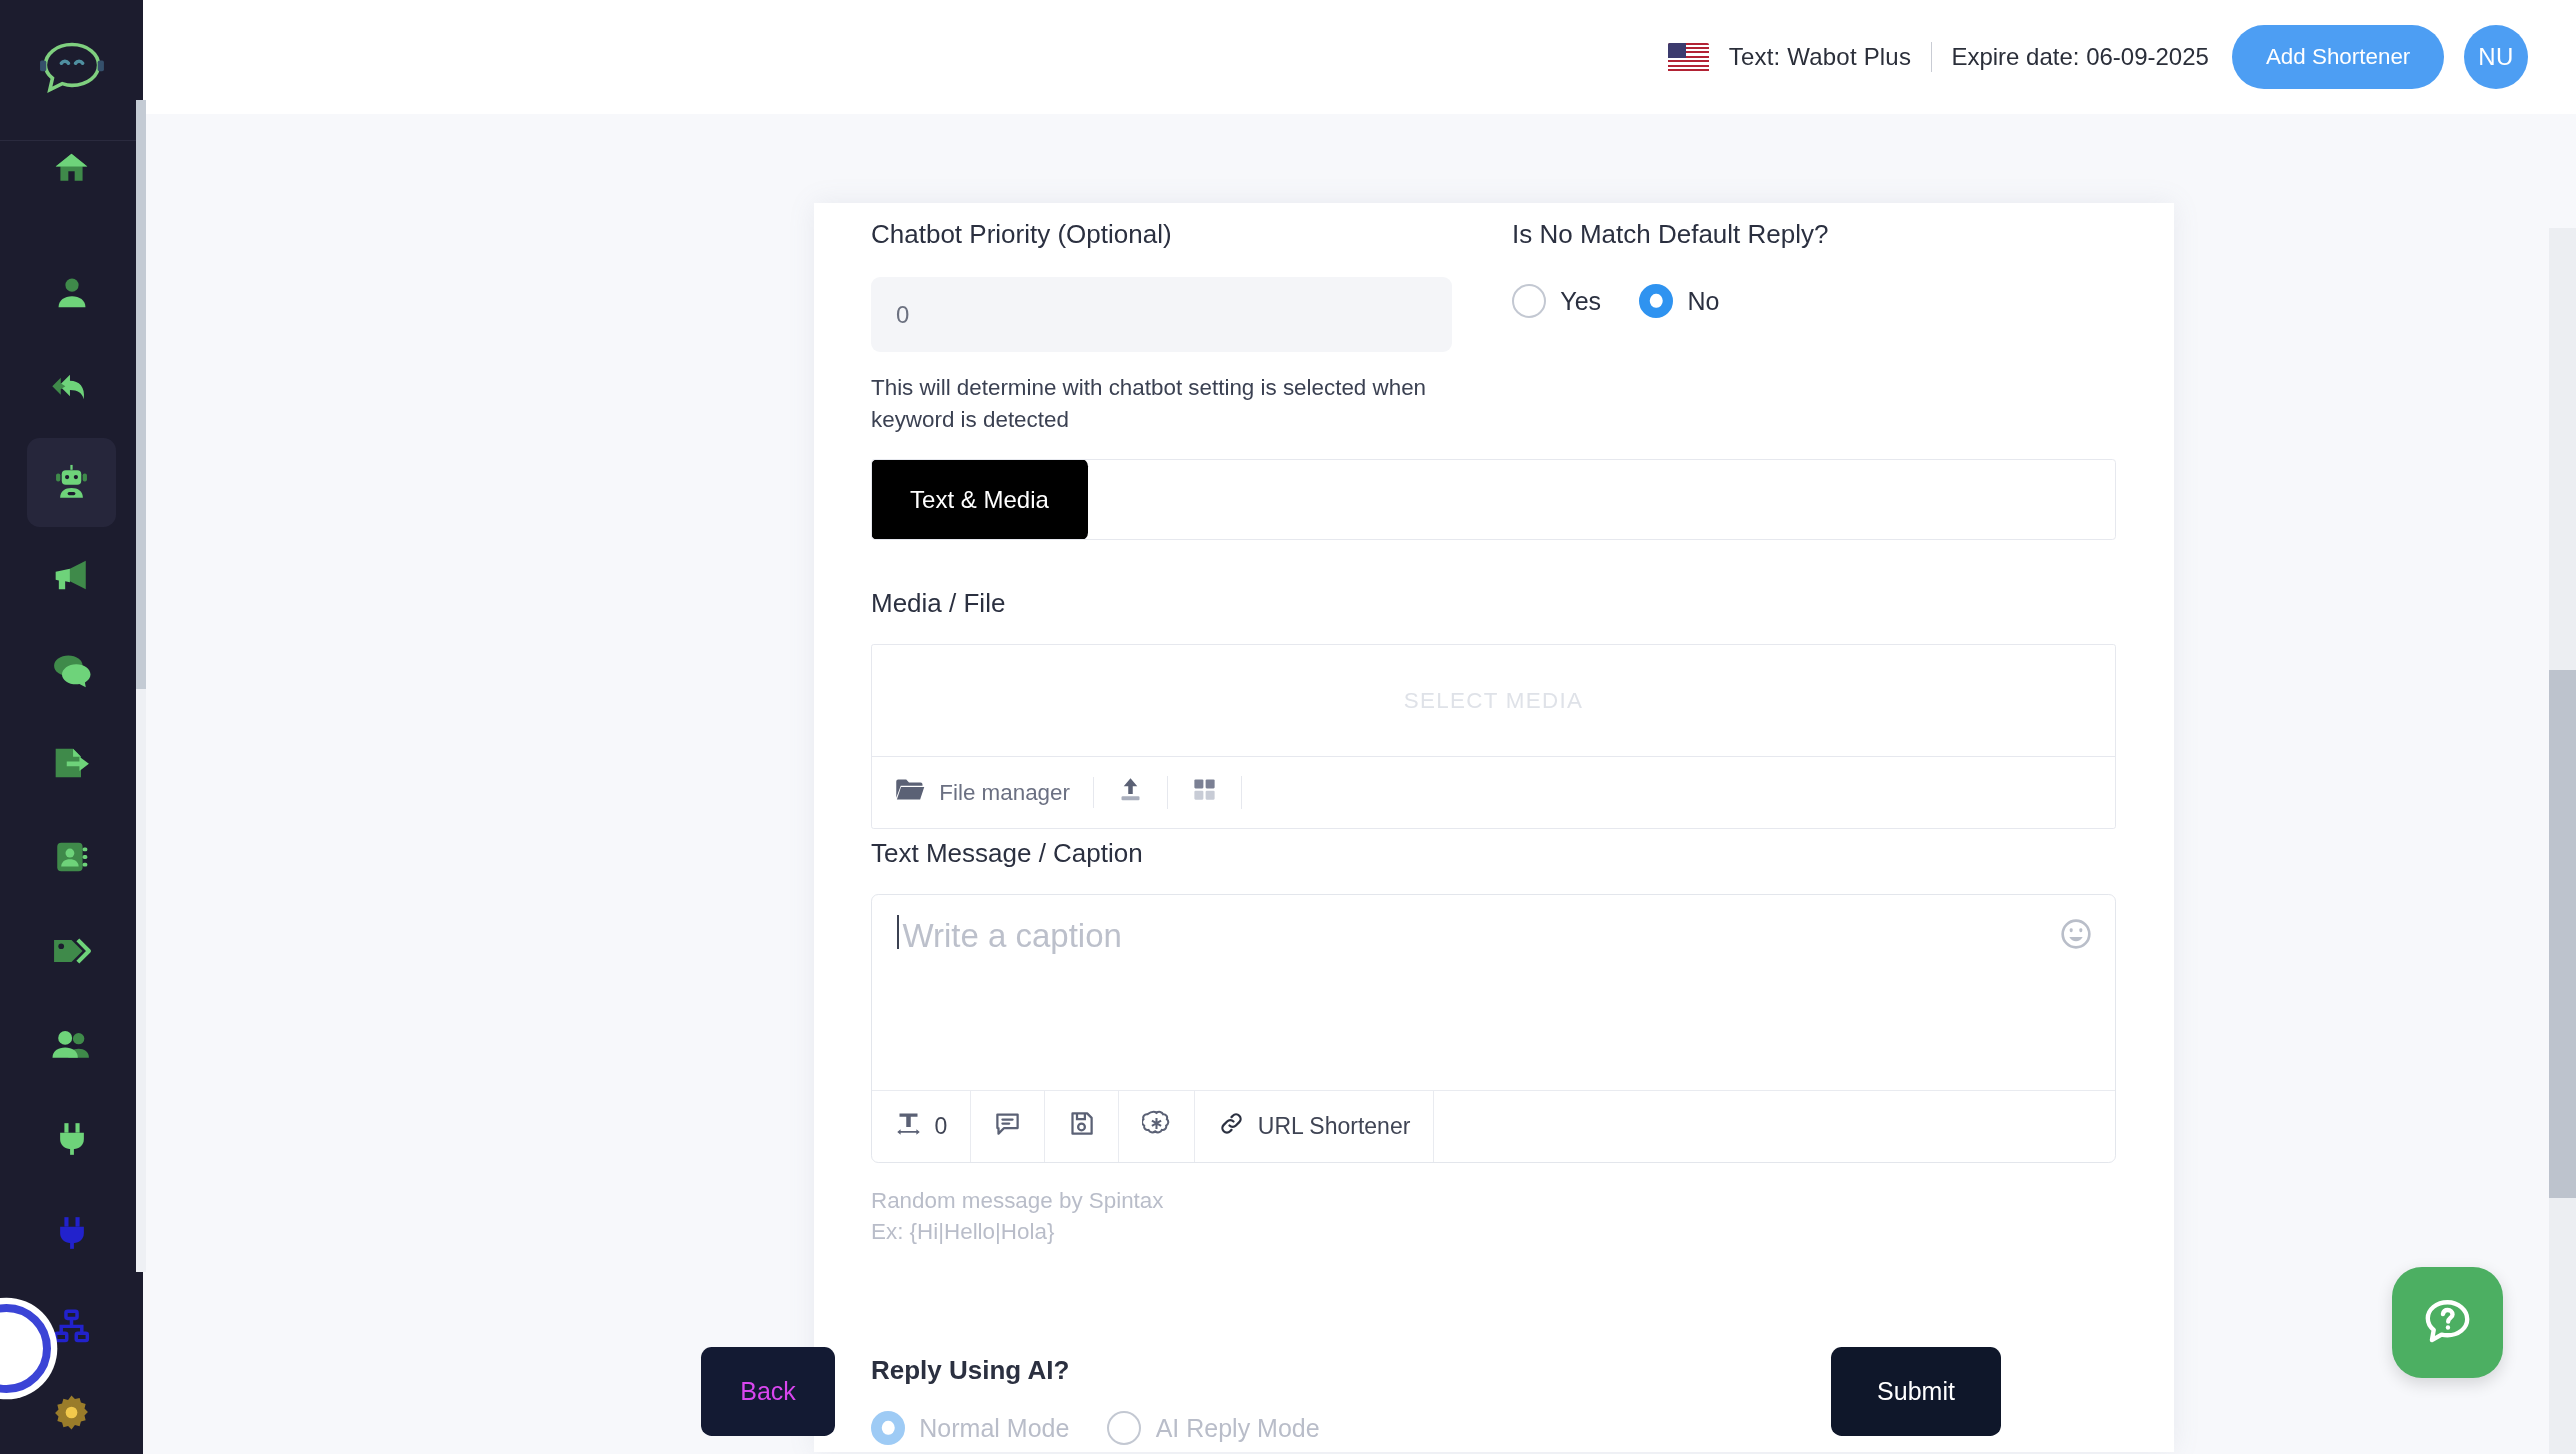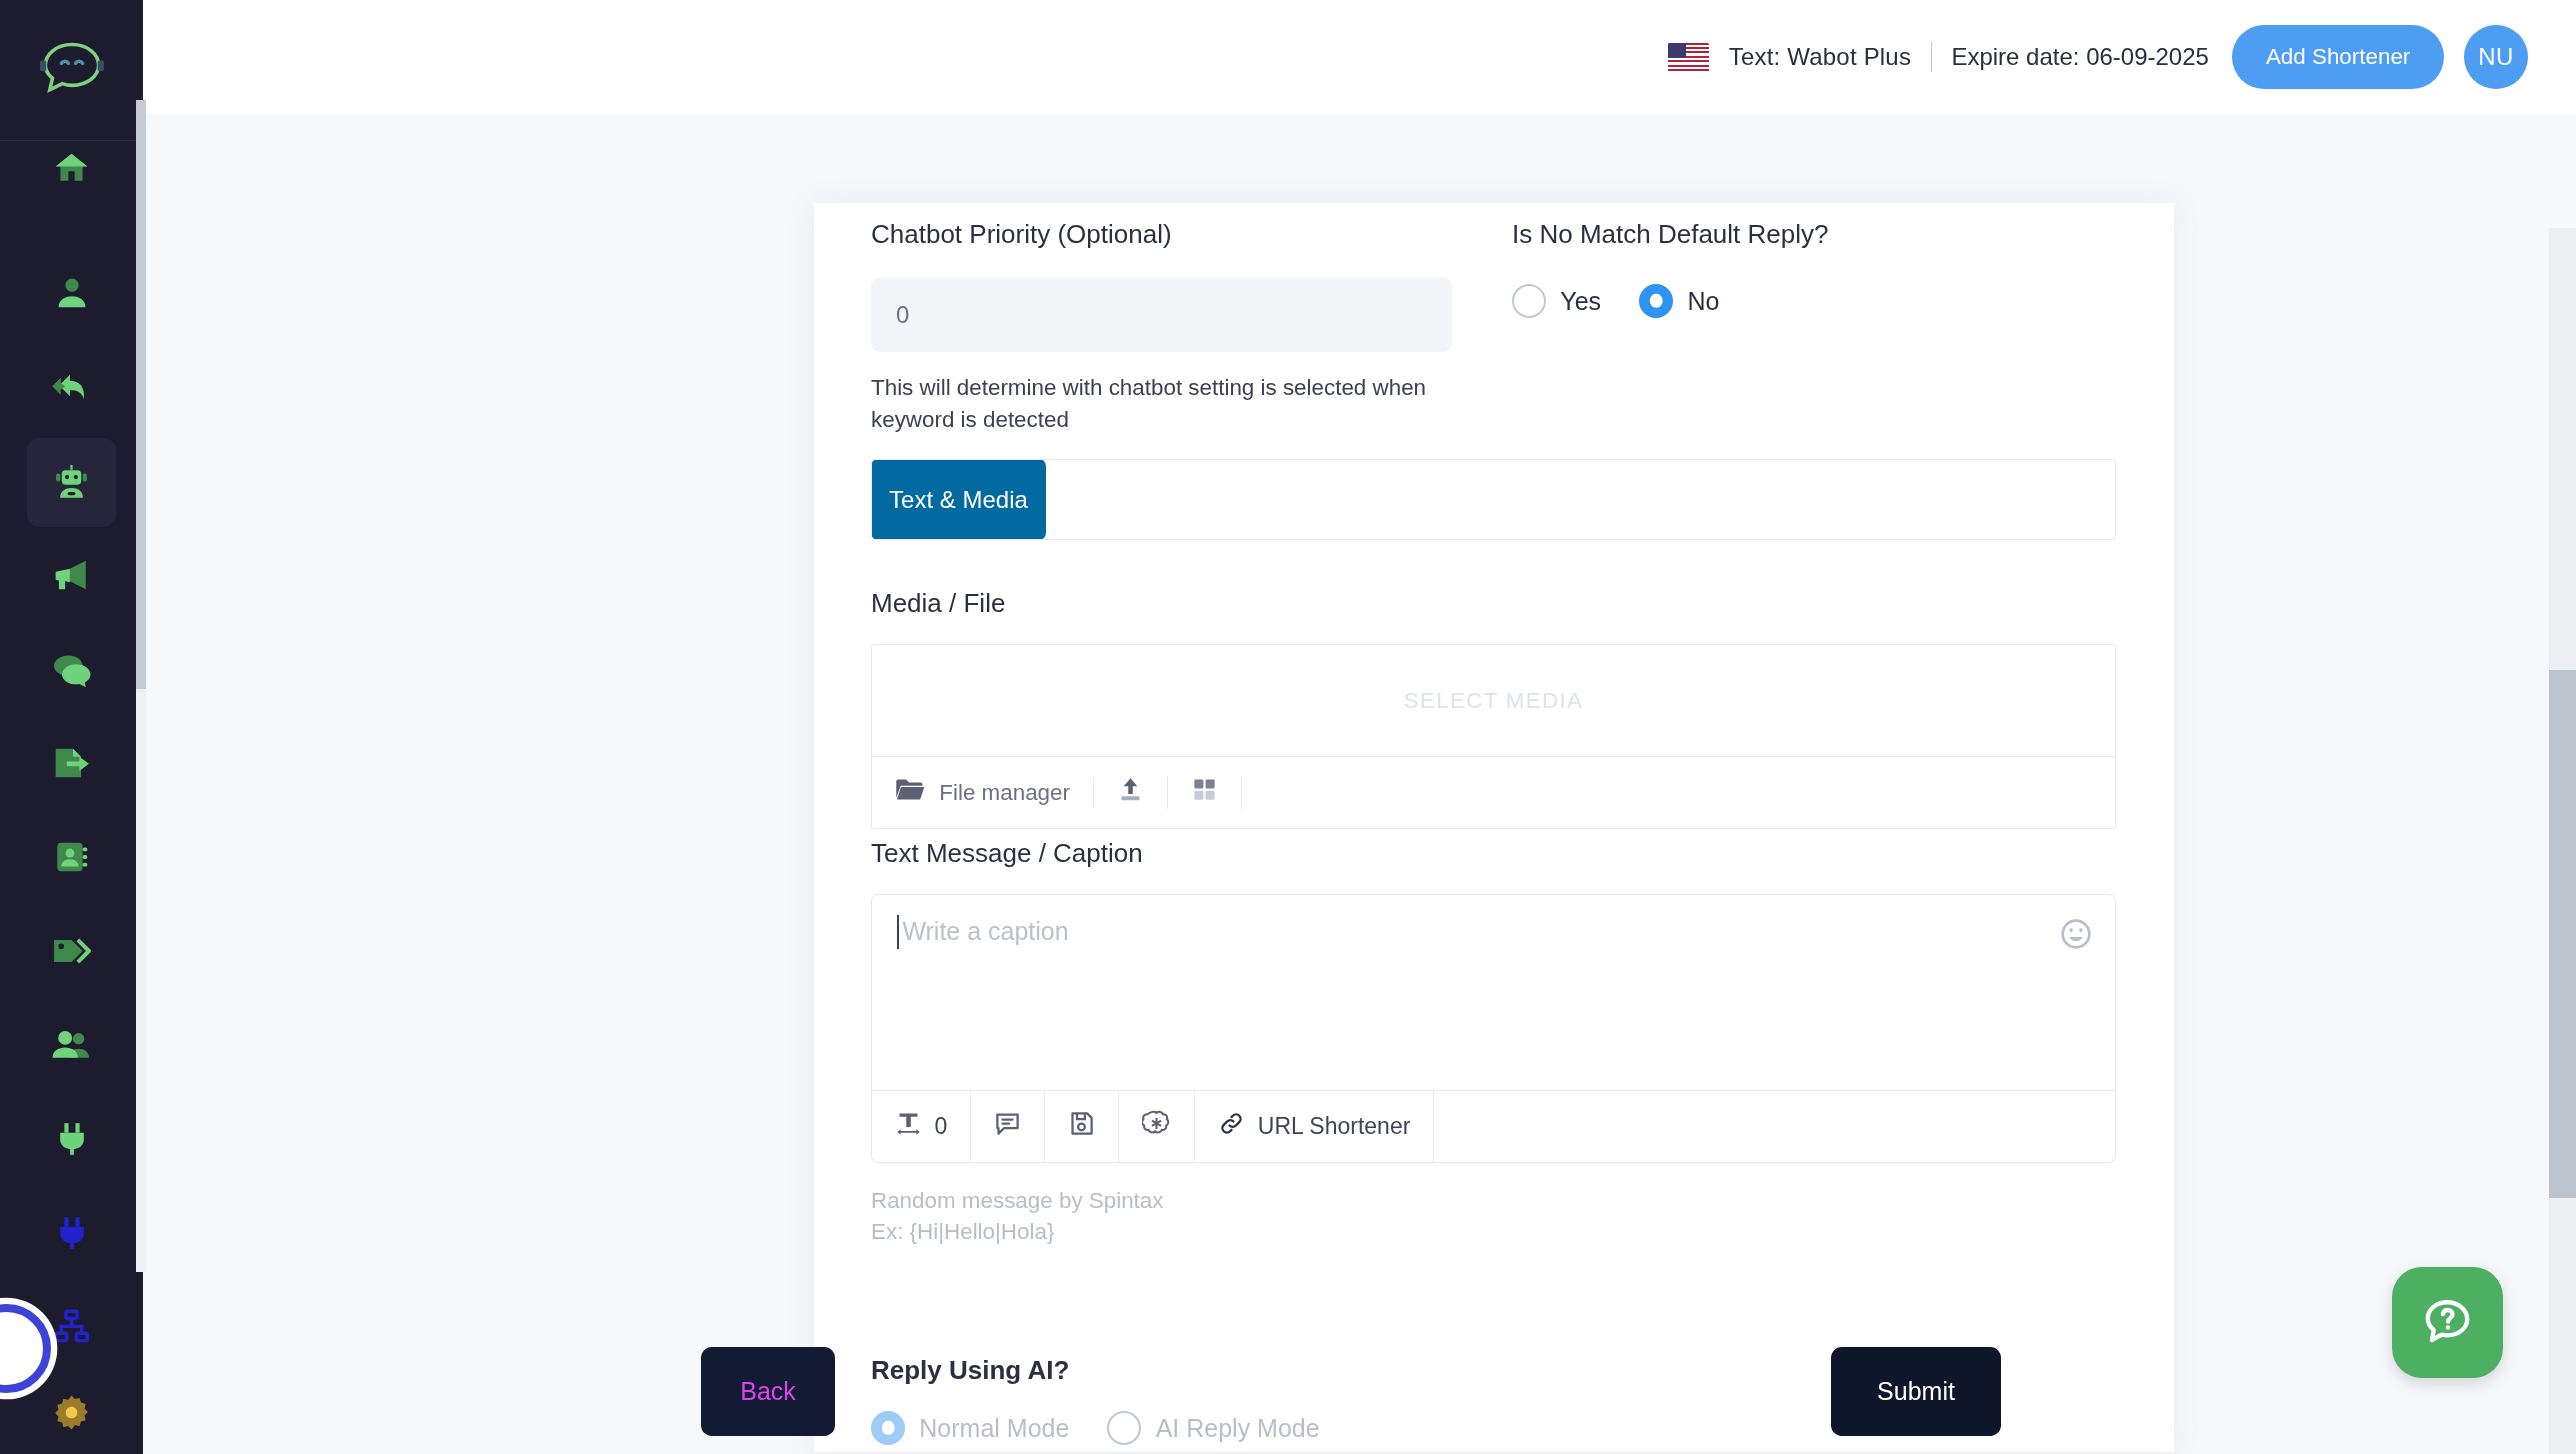--- a/index.html
+++ b/index.html
@@ -149,23 +149,23 @@
   .rdot.on.pale { background: #9ecbf5; border-color: #9ecbf5; }
   .rlabel { font-size: 25px; color: #2b3040; }
   .rlabel.pale { color: #b9bdc9; }
 
   
   .tabbar {
     border: 0.9px solid #e6e8ee; border-radius: 3.6px;
     height: 81px; display: flex; align-items: stretch; overflow: hidden;
   }
   .tab-active {
-    background: #0369a1; color: #fff;
+    background: #000000; color: #fff;
     display: flex; align-items: center; justify-content: center;
-    padding: 0 18px; font-size: 24px; border-radius: 7.2px;
+    padding: 0 39px; font-size: 24px; border-radius: 7.2px;
     margin: -0.9px 0 -0.9px -0.9px;
   }
 
   
   .mediabox { border: 0.9px solid #e6e8ee; border-radius: 2.7px; }
   .media-drop {
     height: 111px; display: flex; align-items: center; justify-content: center;
     font-size: 22.4px; color: #dfe2e8; letter-spacing: 1.3px;
   }
   .media-actions {
@@ -176,21 +176,21 @@
     display: flex; align-items: center; gap: 14.3px;
     padding: 0 23px; border-right: 0.9px solid #e6e8ee;
     font-size: 22.4px; color: #6b7082; cursor: pointer;
   }
 
   
   .capbox { border: 0.9px solid #e3e6ec; border-radius: 7.2px; }
   .cap-area {
     height: 195px; position: relative; padding: 21.5px 25px;
   }
-  .cap-ph { font-size: 25px; color: #bcc0cb; }
+  .cap-ph { font-size: 33px; color: #bcc0cb; }
   .cap-caret {
     position: absolute; left: 25px; top: 19.7px; width: 1.8px; height: 34px;
     background: #3b4152;
   }
   .cap-emoji {
     position: absolute; right: 23px; top: 23px;
     width: 32px; height: 32px;
   }
   .cap-tools {
     display: flex; align-items: stretch; height: 72px;

